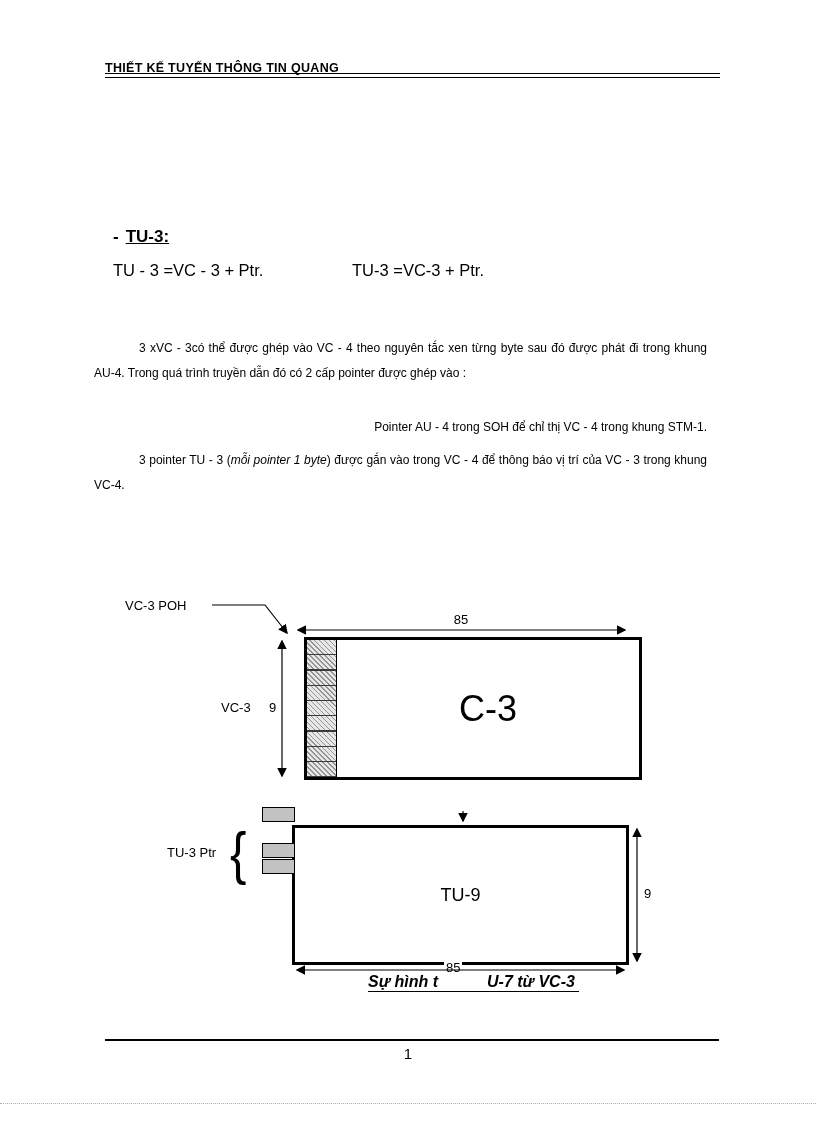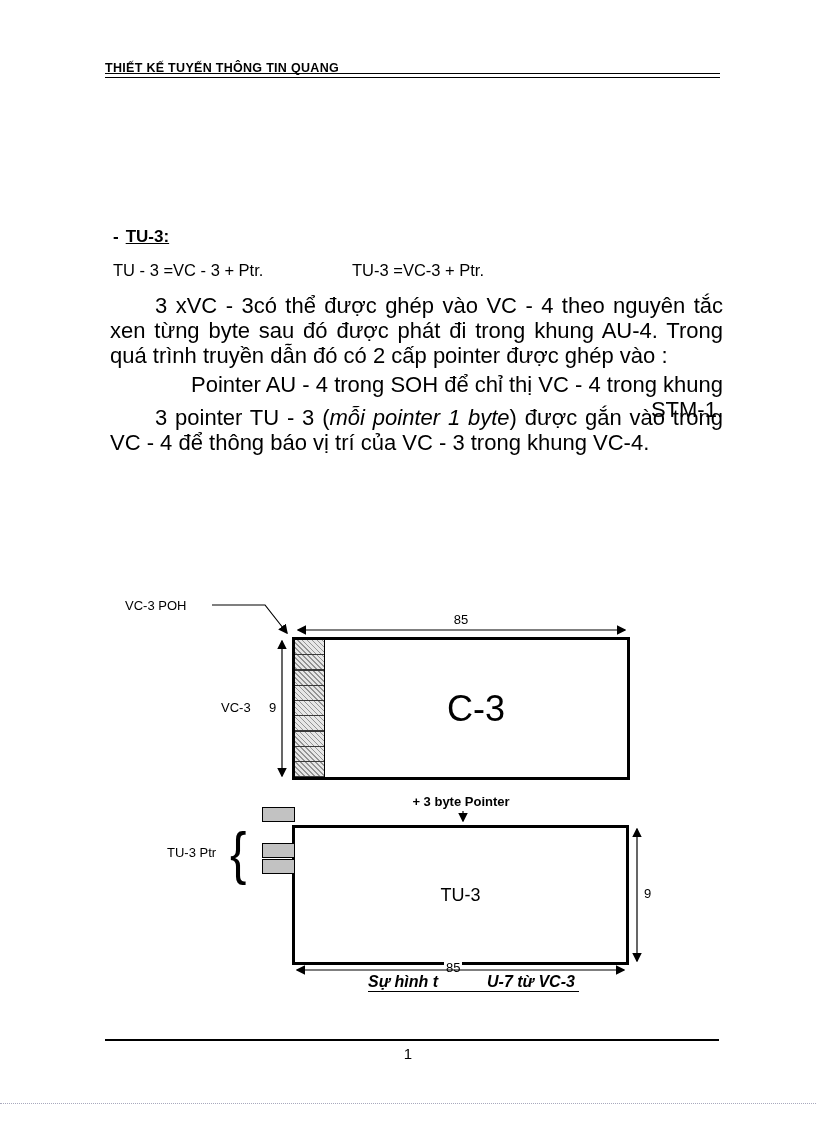--- a/index.html
+++ b/index.html
@@ -18,39 +18,39 @@
   .hl1 { top:73px; }
   .hl2 { top:77px; }
 
   
   .heading { left:113px; top:227px; font-size:17px; font-weight:bold; }
   .heading .dash { margin-right:7px; }
   .heading .u { text-decoration:underline; }
   .formula { top:261px; font-size:16.5px; white-space:nowrap; }
   .f-left { left:113px; }
   .f-right { left:352px; }
-  .para { left:110px; width:613px; font-size:22px; line-height:25px; text-align:justify; text-indent:45px; }
+  .para { left:94px; width:613px; font-size:12px; line-height:25px; text-align:justify; text-indent:45px;margin-top:43px; }
   .p1 { top:293px; }
   .p2 { top:372px; text-align:right; }
   .p3 { top:405px; }
   .it { font-style:italic; }
 
   
   .dia-label { font-size:13px; white-space:nowrap; }
   .lbl-poh { left:125px; top:598px; }
   .lbl-85-top { left:292px; top:612px; width:338px; text-align:center; }
   .lbl-vc3 { left:221px; top:700px; }
   .lbl-9-left { left:269px; top:700px; }
   .lbl-pointer { left:292px; top:794px; width:338px; text-align:center; font-weight:bold; }
   .lbl-tu3ptr { left:167px; top:845px; }
   .lbl-9-right { left:644px; top:886px; }
   .lbl-85-bottom { left:444px; top:960px; background:#fff; padding:0 2px; }
 
   
-  .c3-box { left:292px; top:637px; width:338px; height:143px; border:3px solid #000; background:#fff; }
+  .c3-box { left:304px; top:637px; width:338px; height:143px; border:3px solid #000; background:#fff; }
   .poh-col {
     position:absolute; left:0; top:0; bottom:0; width:30px; border-right:1px solid #000;
     background-color:#e7e7e7;
     background-image:
       repeating-linear-gradient(to bottom, transparent 0, transparent 14.2px, #3a3a3a 14.2px, #3a3a3a 15.25px),
       repeating-linear-gradient(45deg, rgba(80,80,80,.55) 0, rgba(80,80,80,.55) 1px, transparent 1px, transparent 3.5px);
   }
   .c3-label { position:absolute; left:30px; right:0; top:0; bottom:0; display:flex; align-items:center; justify-content:center; font-size:36px; }
   .tu3-box { left:292px; top:825px; width:337px; height:140px; border:3px solid #000; background:#fff;
              display:flex; align-items:center; justify-content:center; font-size:18px; }
@@ -89,30 +89,29 @@
   <div class="abs formula f-right">TU-3 =VC-3 + Ptr.</div>
 
   <div class="abs para p1">3 xVC - 3có thể được ghép vào VC - 4 theo nguyên tắc xen từng byte sau đó được phát đi trong khung AU-4. Trong quá trình truyền dẫn đó có 2 cấp pointer được ghép vào :</div>
   <div class="abs para p2">Pointer AU - 4 trong SOH để chỉ thị VC - 4 trong khung STM-1.</div>
   <div class="abs para p3"><span>3 pointer TU - 3 (</span><span class="it">mỗi pointer 1 byte</span><span>) được gắn vào trong VC - 4 để thông báo vị trí của VC - 3 trong khung VC-4.</span></div>
 
   <div class="abs dia-label lbl-poh">VC-3 POH</div>
   <div class="abs dia-label lbl-85-top">85</div>
   <div class="abs dia-label lbl-vc3">VC-3</div>
   <div class="abs dia-label lbl-9-left">9</div>
-  <div class="abs dia-label lbl-pointer">+ 3 byte Pointer</div>
   <div class="abs dia-label lbl-tu3ptr">TU-3 Ptr</div>
 
   <div class="abs c3-box">
     <div class="poh-col"></div>
     <div class="c3-label">C-3</div>
   </div>
 
   <div class="abs tu3-box">
-    <span>TU-3</span>
+    <span>TU-9</span>
   </div>
 
   <div class="abs gray-box gb1"></div>
   <div class="abs gray-box gb2"></div>
   <div class="abs gray-box gb3"></div>
   <div class="abs brace">{</div>
 
   <div class="abs dia-label lbl-9-right">9</div>
 
   <div class="abs caption-underline"></div>

